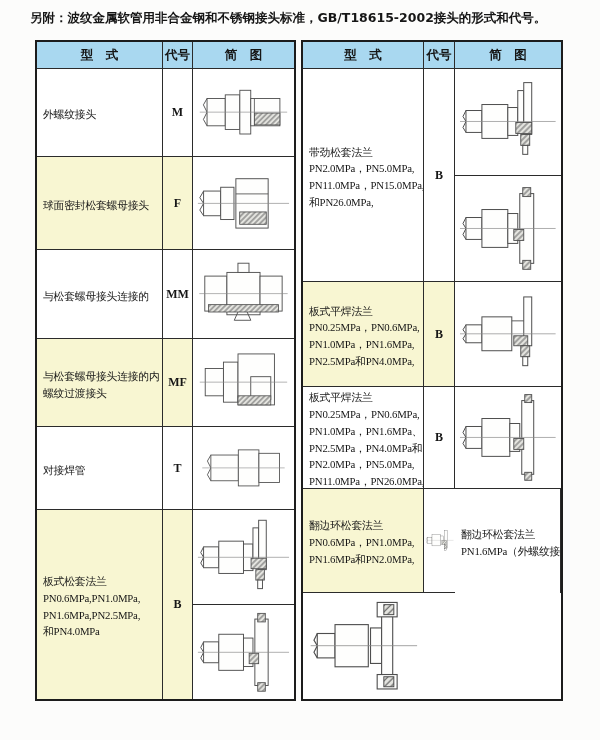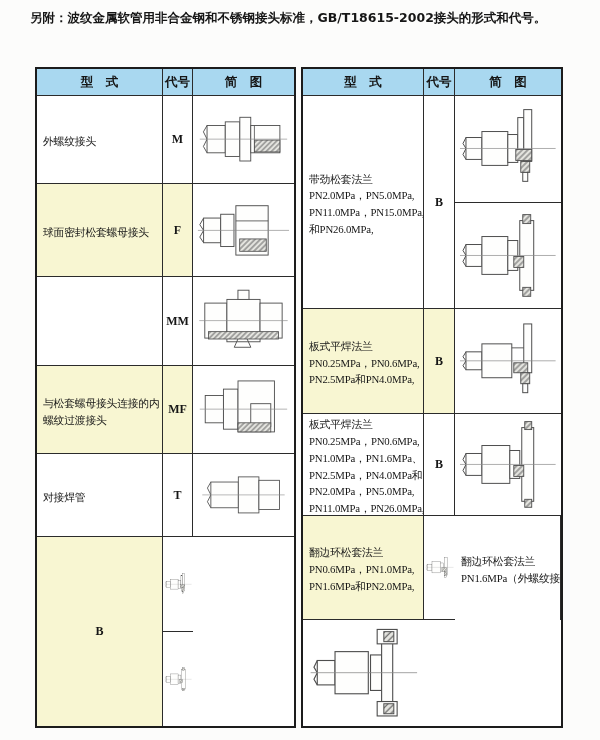--- a/index.html
+++ b/index.html
@@ -8,21 +8,21 @@
     --border:#1c1c1c;
     --page-bg:#fcfcfb;
   }
   html,body{margin:0;padding:0;}
   body{width:600px;height:740px;background:var(--page-bg);}
   .page{position:relative;width:600px;height:740px;overflow:hidden;
         font-family:"Liberation Serif", serif;color:#161616;background:var(--page-bg);}
   .title{position:absolute;left:30px;top:10px;font-size:12.5px;font-weight:bold;
          font-family:"DejaVu Sans", sans-serif;white-space:nowrap;}
   .tables{position:absolute;left:35px;top:40px;display:flex;gap:5px;align-items:flex-start;}
-  .tbl{border:2px solid var(--border);background:#fff;display:grid;box-sizing:border-box;margin-top:27px;}
+  .tbl{border:2px solid var(--border);background:#fff;display:grid;box-sizing:border-box;}
   #tbl-left{width:261px;grid-template-columns:126px 30px 1fr;}
   #tbl-right{width:262px;grid-template-columns:121px 31px 1fr;}
   .cell{border-right:1px solid #2b2b2b;border-bottom:1px solid #2b2b2b;box-sizing:border-box;
         background:#fff;overflow:hidden;min-width:0;min-height:0;}
   .cell.last-col{border-right:none;}
   .cell.last-row{border-bottom:none;}
   .hd{background:var(--header-bg);display:flex;align-items:center;justify-content:center;
       font-weight:bold;font-size:12.5px;font-family:"DejaVu Sans", sans-serif;}
   .type{padding:4px 5px 0 6px;font-size:10.8px;letter-spacing:-0.2px;line-height:1.55;
         display:flex;flex-direction:column;justify-content:center;}
@@ -85,20 +85,21 @@
               <rect x="8" y="30" width="18" height="26" fill="#fefefd" stroke="#4e4e4e" stroke-width="1"></rect>
               <rect x="26" y="26" width="14" height="34" fill="#fefefd" stroke="#4e4e4e" stroke-width="1"></rect>
               <rect x="42" y="17" width="34" height="52" fill="#fefefd" stroke="#4e4e4e" stroke-width="1"></rect>
               <line x1="42" y1="33" x2="76" y2="33" stroke="#4e4e4e" stroke-width="0.9"></line>
               <rect x="46" y="52" width="28" height="13" fill="url(#ht2)" stroke="#4e4e4e" stroke-width="0.9"></rect>
               <line x1="2" y1="43" x2="98" y2="43" stroke="#8a8a8a" stroke-width="0.7"></line>
             </svg>
           </div>
         </div>
         <div class="cell type">
+          <div class="type-line">与松套螺母接头连接的</div>
         </div>
         <div class="cell code">MM</div>
         <div class="cell diag last-col">
           <div class="sub">
             <svg class="dw" viewBox="0 0 100 86" preserveAspectRatio="xMidYMid meet">
               <defs>
                 <pattern id="ht3" width="4" height="4" patternUnits="userSpaceOnUse" patternTransform="rotate(45)">
                   <rect width="4" height="4" fill="#e4e4df"></rect>
                   <line x1="1" y1="0" x2="1" y2="4" stroke="#6a6a6a" stroke-width="1.1"></line>
                 </pattern>
@@ -149,20 +150,26 @@
                   <line x1="1" y1="0" x2="1" y2="4" stroke="#6a6a6a" stroke-width="1.1"></line>
                 </pattern>
               </defs>
               <polyline points="12,28 8,35 12,43 8,51 12,58" fill="none" stroke="#4e4e4e" stroke-width="1"></polyline>
               <rect x="12" y="28" width="32" height="30" fill="#fefefd" stroke="#4e4e4e" stroke-width="1"></rect>
               <rect x="44" y="22" width="24" height="42" fill="#fefefd" stroke="#4e4e4e" stroke-width="1"></rect>
               <rect x="68" y="26" width="24" height="34" fill="#fefefd" stroke="#4e4e4e" stroke-width="1"></rect>
               <line x1="2" y1="43" x2="98" y2="43" stroke="#8a8a8a" stroke-width="0.7"></line>
             </svg>
           </div>
+        </div>
+        <div class="cell type hl last-row">
+          <div class="type-line">板式松套法兰</div>
+          <div class="type-line">PN0.6MPa,PN1.0MPa,</div>
+          <div class="type-line">PN1.6MPa,PN2.5MPa,</div>
+          <div class="type-line">和PN4.0MPa</div>
         </div>
         <div class="cell code hl last-row">B</div>
         <div class="cell diag last-col last-row">
           <div class="sub">
             <svg class="dw" viewBox="0 0 100 86" preserveAspectRatio="xMidYMid meet">
               <defs>
                 <pattern id="ht6" width="4" height="4" patternUnits="userSpaceOnUse" patternTransform="rotate(45)">
                   <rect width="4" height="4" fill="#e4e4df"></rect>
                   <line x1="1" y1="0" x2="1" y2="4" stroke="#6a6a6a" stroke-width="1.1"></line>
                 </pattern>
@@ -248,20 +255,21 @@
               <rect x="65" y="2" width="8" height="9" fill="url(#ht9)" stroke="#4e4e4e" stroke-width="0.9"></rect>
               <rect x="65" y="75" width="8" height="9" fill="url(#ht9)" stroke="#4e4e4e" stroke-width="0.9"></rect>
               <rect x="56" y="44" width="10" height="11" fill="url(#ht9)" stroke="#4e4e4e" stroke-width="0.9"></rect>
               <line x1="2" y1="43" x2="98" y2="43" stroke="#8a8a8a" stroke-width="0.7"></line>
             </svg>
           </div>
         </div>
         <div class="cell type hl">
           <div class="type-line">板式平焊法兰</div>
           <div class="type-line">PN0.25MPa，PN0.6MPa,</div>
+          <div class="type-line">PN1.0MPa，PN1.6MPa,</div>
           <div class="type-line">PN2.5MPa和PN4.0MPa,</div>
         </div>
         <div class="cell code hl">B</div>
         <div class="cell diag last-col">
           <div class="sub">
             <svg class="dw" viewBox="0 0 100 86" preserveAspectRatio="xMidYMid meet">
               <defs>
                 <pattern id="ht10" width="4" height="4" patternUnits="userSpaceOnUse" patternTransform="rotate(45)">
                   <rect width="4" height="4" fill="#e4e4df"></rect>
                   <line x1="1" y1="0" x2="1" y2="4" stroke="#6a6a6a" stroke-width="1.1"></line>

